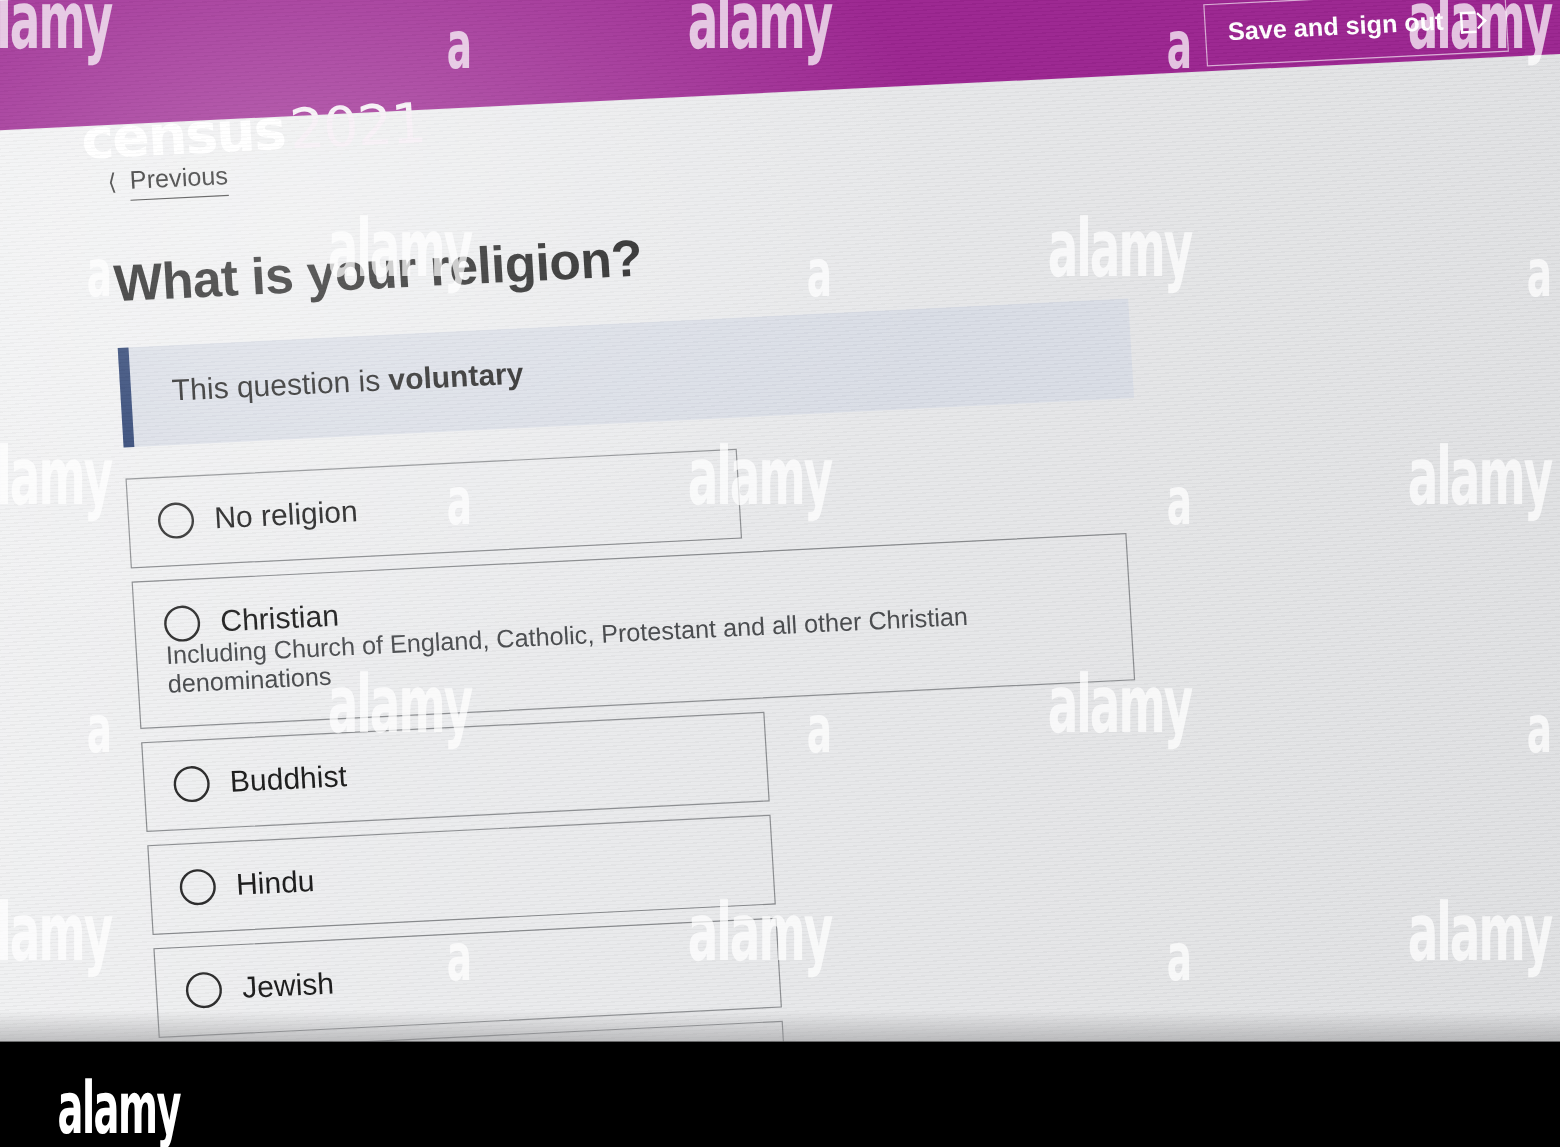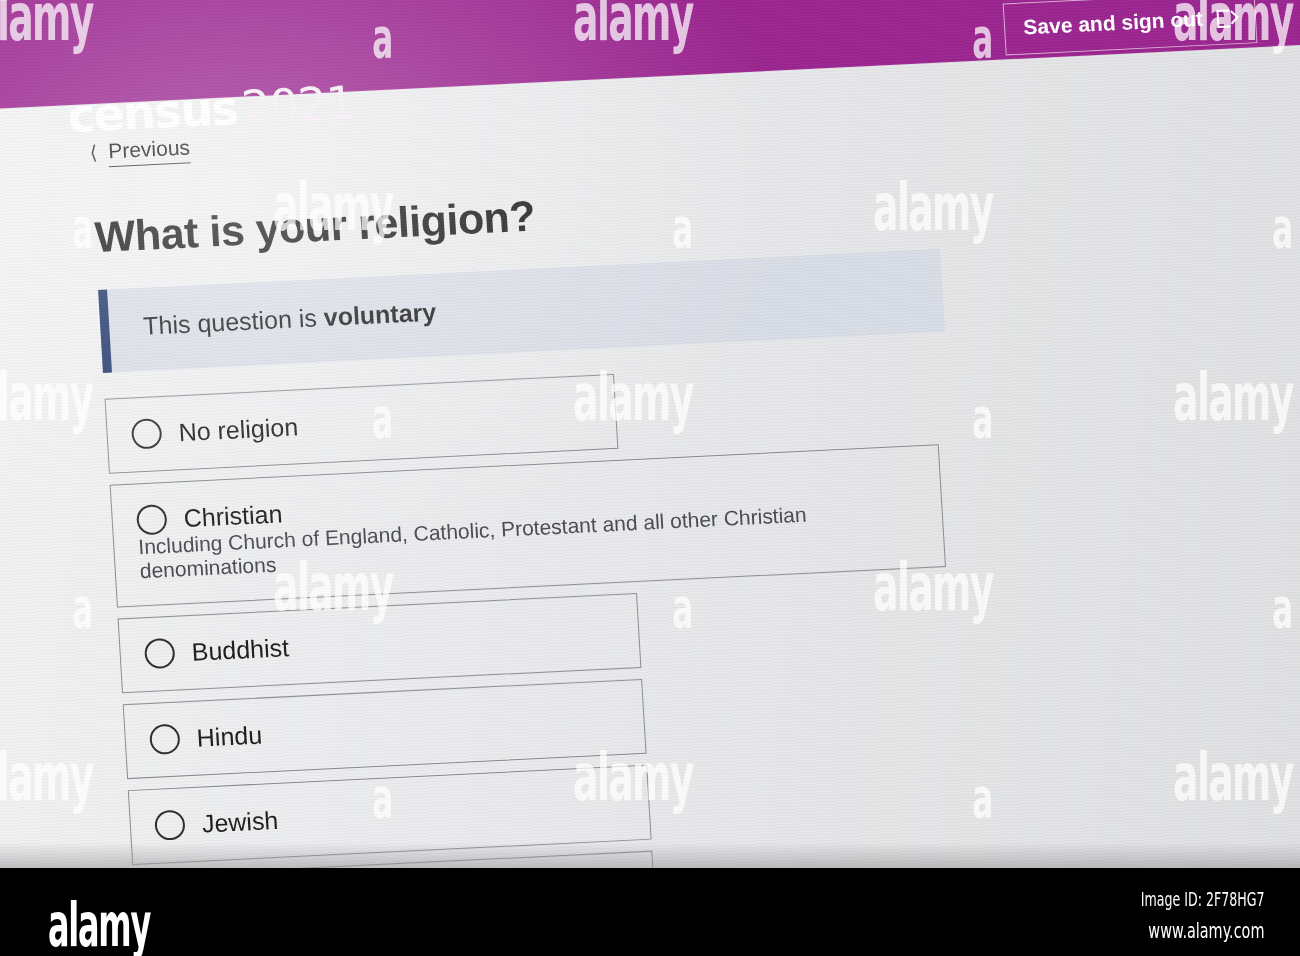--- a/index.html
+++ b/index.html
@@ -423,17 +423,13 @@
       <span class="wm wm-word" style="left: -40px; top: 750px;">alamy</span>
       <span class="wm wm-a" style="left: 370px; top: 776px;">a</span>
       <span class="wm wm-word" style="left: 560px; top: 750px;">alamy</span>
       <span class="wm wm-a" style="left: 970px; top: 776px;">a</span>
       <span class="wm wm-word" style="left: 1160px; top: 750px;">alamy</span>
     </div>
 </div>
 
 <div id="footer">
   <div class="f-logo">alamy</div>
-  <div class="f-right">
-    <span class="f-id">Image ID: 2F78HG7</span>
-    <span class="f-url">www.alamy.com</span>
-  </div>
 </div>
 
 </body></html>

